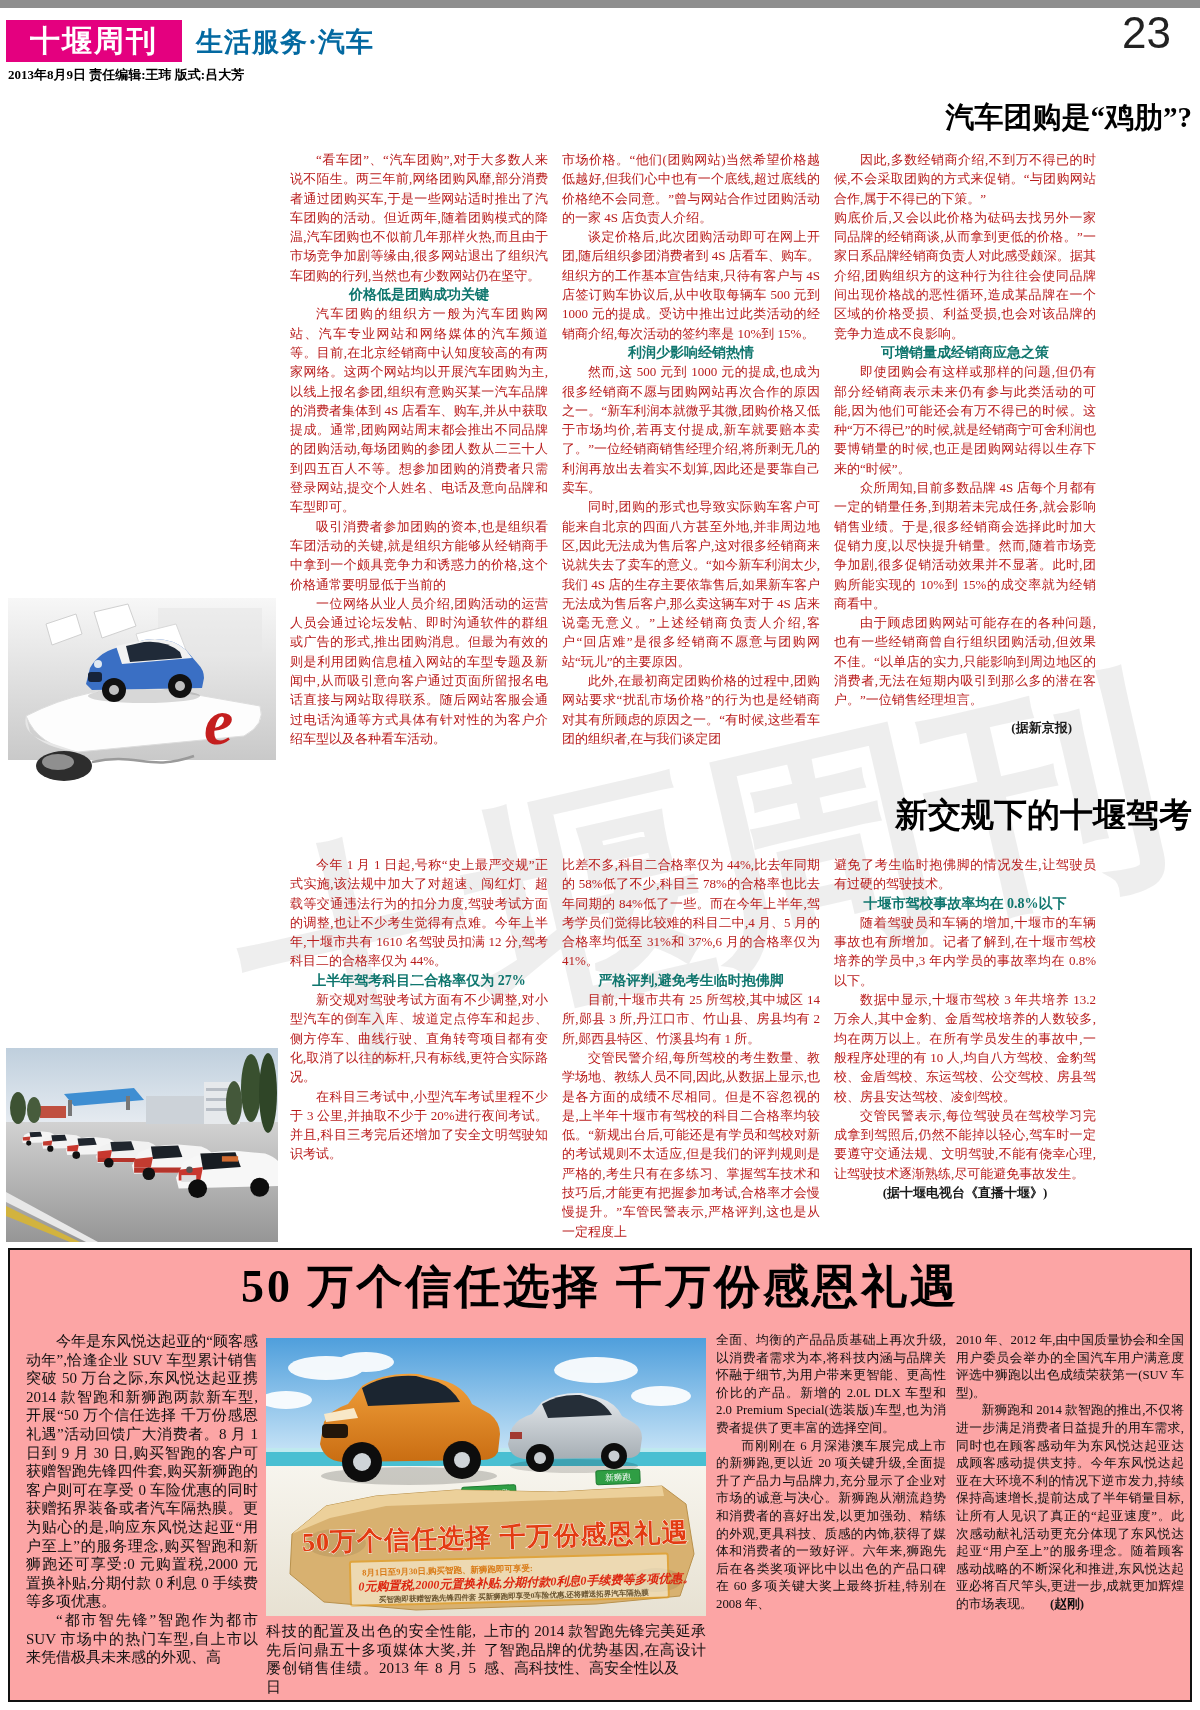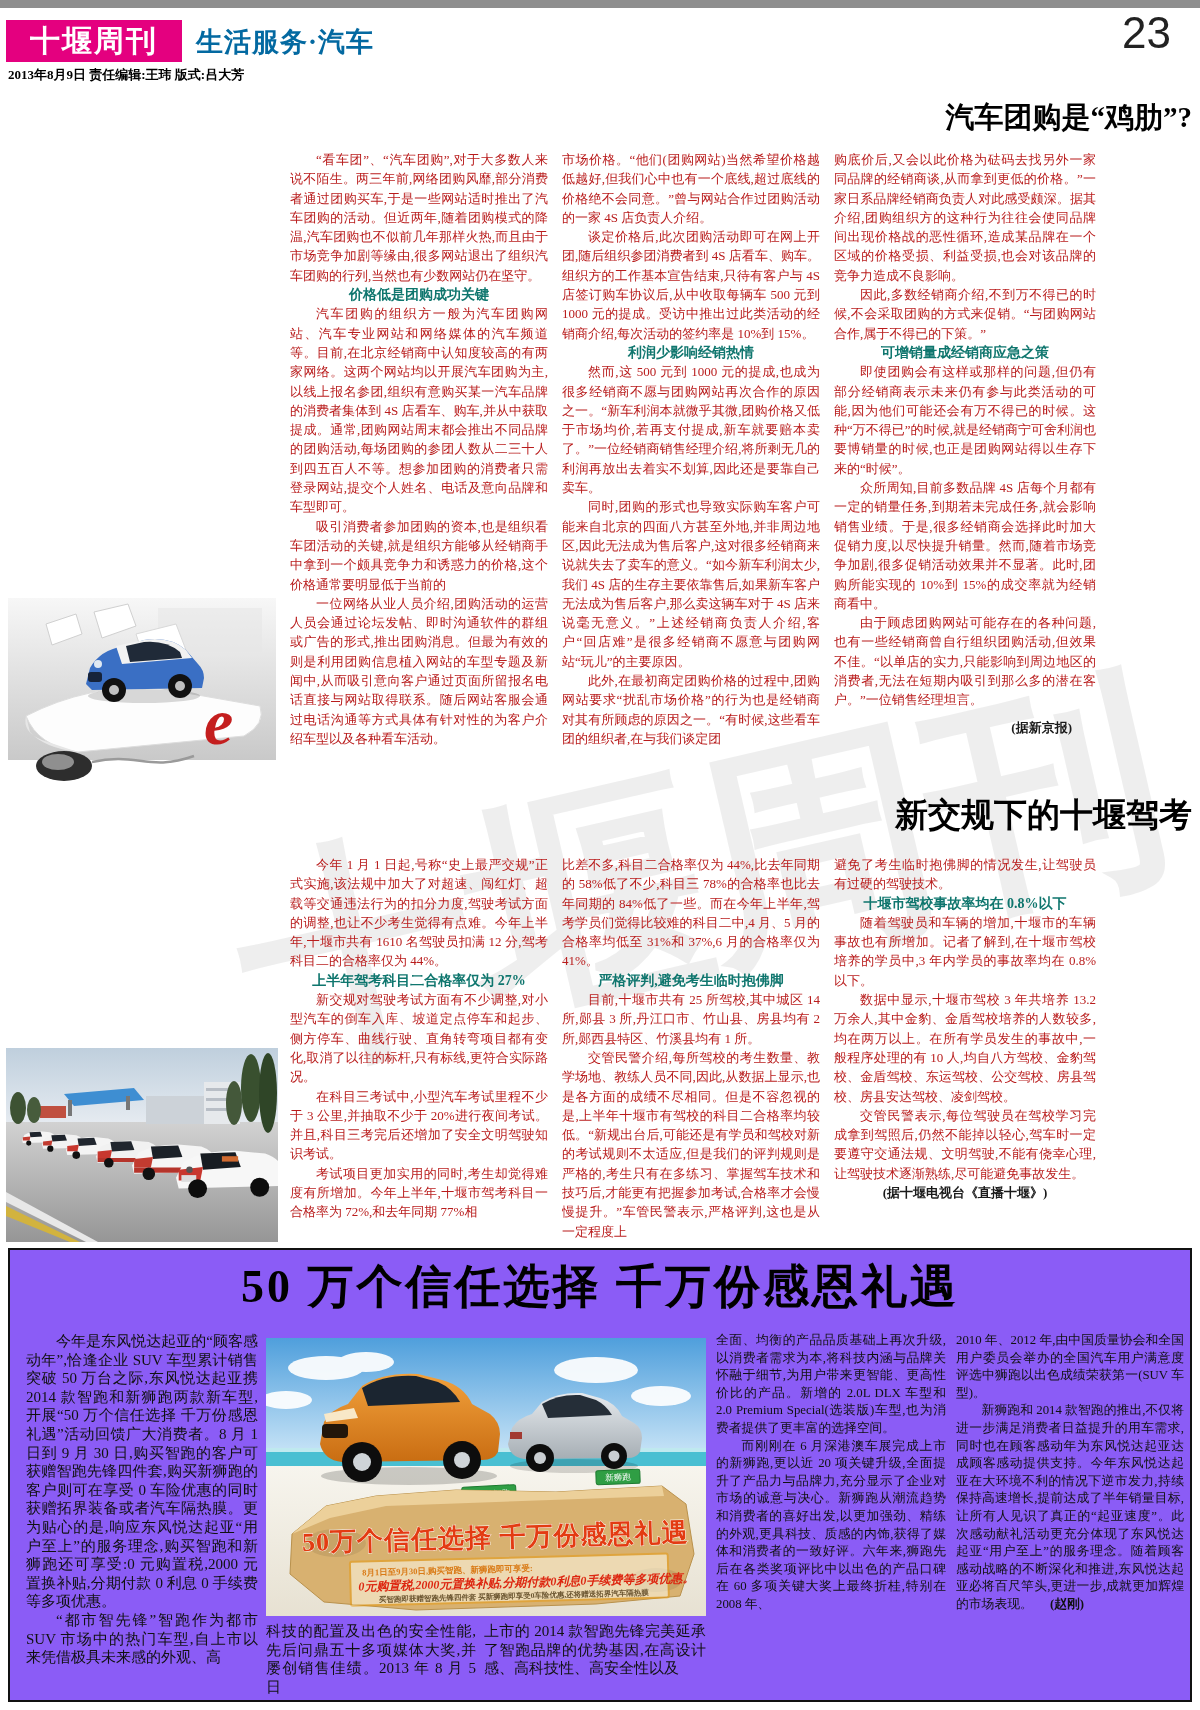--- a/index.html
+++ b/index.html
@@ -32,21 +32,21 @@
   .subhead{margin:0;font-size:14px;line-height:19.3px;font-weight:bold;text-align:center;color:#0f766e;}
   .sig-right{margin:8px;font-size:13px;line-height:19.3px;font-weight:bold;text-align:right;padding-right:16px;}
   .sig-center{margin:0;font-size:13px;line-height:19.3px;font-weight:bold;text-align:center;}
   
   .illus1{left:8px;top:556px;width:268px;height:234px;}
   .photo2{left:6px;top:1048px;width:272px;height:194px;}
   
   .watermark{left:280px;top:820px;font-size:235px;font-weight:bold;color:rgba(90,90,90,0.10);
              transform:rotate(-13deg);transform-origin:left bottom;white-space:nowrap;z-index:0;}
   
-  .adbox{left:8px;top:1248px;width:1184px;height:454px;border:2px solid #111;box-sizing:border-box;background:#8b5cf6;}
+  .adbox{left:8px;top:1248px;width:1184px;height:454px;border:2px solid #111;box-sizing:border-box;background:#fca5a5;}
   .adtitle{position:absolute;left:0;right:0;top:6px;text-align:center;font-size:46px;font-weight:bold;
            color:#000;letter-spacing:3px;}
   .adcol{position:absolute;overflow:hidden;}
   .adc1{left:16px;top:82px;width:232px;height:362px;}
   .adc3{left:706px;top:82px;width:230px;height:364px;}
   .adc4{left:946px;top:82px;width:228px;height:364px;}
   .adphoto{left:256px;top:88px;width:440px;height:278px;}
   .adunderL{left:256px;top:372px;width:210px;height:72px;}
   .adunderR{left:474px;top:372px;width:222px;height:72px;}
   .adbig{margin:0;font-size:15px;line-height:18.6px;text-align:justify;color:#111;}
@@ -80,22 +80,22 @@
   </div>
   <div class="abs col a1c cl2">
     <p class="body">市场价格。“他们(团购网站)当然希望价格越低越好,但我们心中也有一个底线,超过底线的价格绝不会同意。”曾与网站合作过团购活动的一家 4S 店负责人介绍。</p>
     <p class="body ind">谈定价格后,此次团购活动即可在网上开团,随后组织参团消费者到 4S 店看车、购车。组织方的工作基本宣告结束,只待有客户与 4S 店签订购车协议后,从中收取每辆车 500 元到 1000 元的提成。受访中推出过此类活动的经销商介绍,每次活动的签约率是 10%到 15%。</p>
     <p class="subhead">利润少影响经销热情</p>
     <p class="body ind">然而,这 500 元到 1000 元的提成,也成为很多经销商不愿与团购网站再次合作的原因之一。“新车利润本就微乎其微,团购价格又低于市场均价,若再支付提成,新车就要赔本卖了。”一位经销商销售经理介绍,将所剩无几的利润再放出去着实不划算,因此还是要靠自己卖车。</p>
     <p class="body ind">同时,团购的形式也导致实际购车客户可能来自北京的四面八方甚至外地,并非周边地区,因此无法成为售后客户,这对很多经销商来说就失去了卖车的意义。“如今新车利润太少,我们 4S 店的生存主要依靠售后,如果新车客户无法成为售后客户,那么卖这辆车对于 4S 店来说毫无意义。”上述经销商负责人介绍,客户“回店难”是很多经销商不愿意与团购网站“玩儿”的主要原因。</p>
     <p class="body ind">此外,在最初商定团购价格的过程中,团购网站要求“扰乱市场价格”的行为也是经销商对其有所顾虑的原因之一。“有时候,这些看车团的组织者,在与我们谈定团</p>
   </div>
   <div class="abs col a1c cl3">
+    <p class="body ind">因此,多数经销商介绍,不到万不得已的时候,不会采取团购的方式来促销。“与团购网站合作,属于不得已的下策。”</p>
     <p class="body">购底价后,又会以此价格为砝码去找另外一家同品牌的经销商谈,从而拿到更低的价格。”一家日系品牌经销商负责人对此感受颇深。据其介绍,团购组织方的这种行为往往会使同品牌间出现价格战的恶性循环,造成某品牌在一个区域的价格受损、利益受损,也会对该品牌的竞争力造成不良影响。</p>
-    <p class="body ind">因此,多数经销商介绍,不到万不得已的时候,不会采取团购的方式来促销。“与团购网站合作,属于不得已的下策。”</p>
     <p class="subhead">可增销量成经销商应急之策</p>
     <p class="body ind">即使团购会有这样或那样的问题,但仍有部分经销商表示未来仍有参与此类活动的可能,因为他们可能还会有万不得已的时候。这种“万不得已”的时候,就是经销商宁可舍利润也要博销量的时候,也正是团购网站得以生存下来的“时候”。</p>
     <p class="body ind">众所周知,目前多数品牌 4S 店每个月都有一定的销量任务,到期若未完成任务,就会影响销售业绩。于是,很多经销商会选择此时加大促销力度,以尽快提升销量。然而,随着市场竞争加剧,很多促销活动效果并不显著。此时,团购所能实现的 10%到 15%的成交率就为经销商看中。</p>
     <p class="body ind">由于顾虑团购网站可能存在的各种问题,也有一些经销商曾自行组织团购活动,但效果不佳。“以单店的实力,只能影响到周边地区的消费者,无法在短期内吸引到那么多的潜在客户。”一位销售经理坦言。</p>
     <p class="sig-right">(据新京报)</p>
   </div>
 
   <div class="abs illus1">
     <svg width="268" height="234" viewBox="0 0 268 234">
       <defs>
@@ -135,21 +135,20 @@
   <div class="abs titlerow t2">
     <span class="atitle">新交规下的十堰驾考</span>
     <span class="dotfill"></span>
   </div>
 
   <div class="abs col a2c cl1">
     <p class="body ind">今年 1 月 1 日起,号称“史上最严交规”正式实施,该法规中加大了对超速、闯红灯、超载等交通违法行为的扣分力度,驾驶考试方面的调整,也让不少考生觉得有点难。今年上半年,十堰市共有 1610 名驾驶员扣满 12 分,驾考科目二的合格率仅为 44%。</p>
     <p class="subhead">上半年驾考科目二合格率仅为 27%</p>
     <p class="body ind">新交规对驾驶考试方面有不少调整,对小型汽车的倒车入库、坡道定点停车和起步、侧方停车、曲线行驶、直角转弯项目都有变化,取消了以往的标杆,只有标线,更符合实际路况。</p>
     <p class="body ind">在科目三考试中,小型汽车考试里程不少于 3 公里,并抽取不少于 20%进行夜间考试。并且,科目三考完后还增加了安全文明驾驶知识考试。</p>
-    <p class="body ind">考试项目更加实用的同时,考生却觉得难度有所增加。今年上半年,十堰市驾考科目一合格率为 72%,和去年同期 77%相</p>
   </div>
   <div class="abs col a2c cl2">
     <p class="body">比差不多,科目二合格率仅为 44%,比去年同期的 58%低了不少,科目三 78%的合格率也比去年同期的 84%低了一些。而在今年上半年,驾考学员们觉得比较难的科目二中,4 月、5 月的合格率均低至 31%和 37%,6 月的合格率仅为 41%。</p>
     <p class="subhead">严格评判,避免考生临时抱佛脚</p>
     <p class="body ind">目前,十堰市共有 25 所驾校,其中城区 14 所,郧县 3 所,丹江口市、竹山县、房县均有 2 所,郧西县特区、竹溪县均有 1 所。</p>
     <p class="body ind">交管民警介绍,每所驾校的考生数量、教学场地、教练人员不同,因此,从数据上显示,也是各方面的成绩不尽相同。但是不容忽视的是,上半年十堰市有驾校的科目二合格率均较低。“新规出台后,可能还是有学员和驾校对新的考试规则不太适应,但是我们的评判规则是严格的,考生只有在多练习、掌握驾车技术和技巧后,才能更有把握参加考试,合格率才会慢慢提升。”车管民警表示,严格评判,这也是从一定程度上</p>
   </div>
   <div class="abs col a2c cl3">
     <p class="body">避免了考生临时抱佛脚的情况发生,让驾驶员有过硬的驾驶技术。</p>
     <p class="subhead">十堰市驾校事故率均在 0.8%以下</p>

